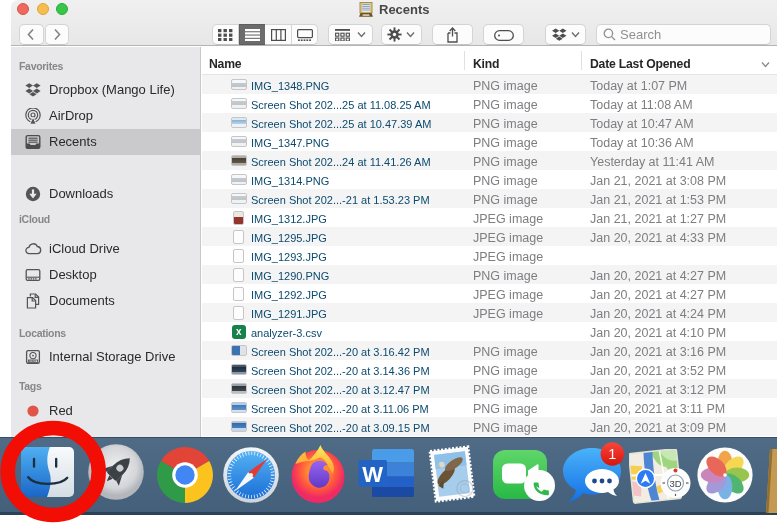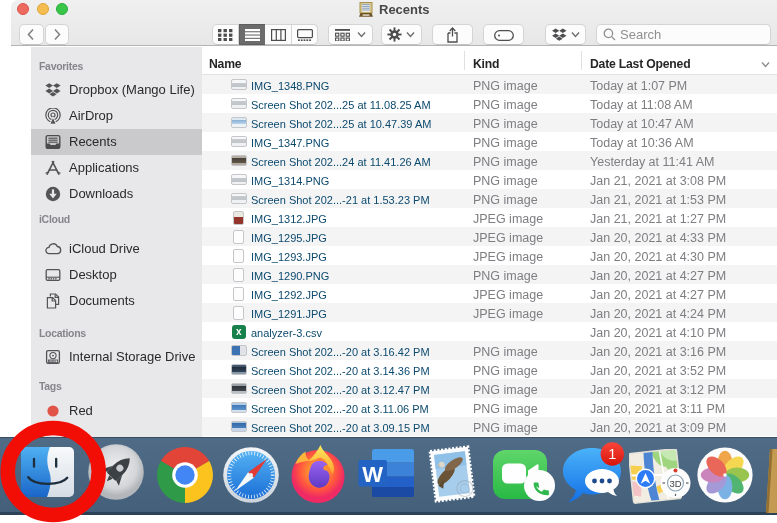--- a/index.html
+++ b/index.html
@@ -15,21 +15,21 @@
   #tl-y { left:36.5px; background:#f5bd4f; border:0.5px solid #dfa53c; }
   #tl-g { left:56px; background:#38c649; border:0.5px solid #2aab39; }
   #wtitle { left:379px; top:2px; font-size:13px; font-weight:700; color:#484848;
     line-height:15px; }
   .tbtn { top:24px; height:21px; background:#fcfcfc; border:1px solid #d4d4d4;
     border-bottom-color:#c3c3c3; border-radius:5px; }
   .seg { top:24px; height:21px; background:#fcfcfc; border:1px solid #d4d4d4;
     border-bottom-color:#c3c3c3; }
   
   #sidebar { left:11px; top:47px; width:190px; height:390px;
-    background:#e8e8ea; border-right:1px solid #c8c8ca;margin-left:20px; }
+    background:#e8e8ea; border-right:1px solid #c8c8ca; }
   .slabel { position:absolute; left:8px; font-size:10.5px; font-weight:700; letter-spacing:-0.3px; color:#86868b; }
   .srow { position:absolute; left:0; width:100%; height:26px; line-height:26px;
     font-size:13px; color:#2a2a2c; }
   .srow .txt { position:absolute; left:38px; top:0; white-space:nowrap; }
   .srow svg { position:absolute; left:14px; top:5px; }
   #recents-row { background:#cacacc; }
   
   #list { left:202px; top:47px; width:575px; height:474px; background:#fff; }
   .hdr { position:absolute; top:10px; height:14px; line-height:14px; font-size:12.2px;
     font-weight:700; letter-spacing:-0.2px; color:#262626; }
@@ -229,31 +229,20 @@
       <rect x="1.2" y="1.6" width="13.6" height="12.8" rx="1.6" fill="none" stroke="#4c4c4f" stroke-width="1.4"></rect>
       <g stroke="#4c4c4f" stroke-width="1.1">
         <line x1="3.4" y1="4.2" x2="12.6" y2="4.2"></line>
         <line x1="3.4" y1="6.2" x2="12.6" y2="6.2"></line>
         <line x1="3.4" y1="8.2" x2="12.6" y2="8.2"></line>
       </g>
       <path d="M1.2,9.4 L4.6,9.4 L5.6,11 L10.4,11 L11.4,9.4 L14.8,9.4 L14.8,12.8 A1.6,1.6 0 0 1 13.2,14.4 L2.8,14.4 A1.6,1.6 0 0 1 1.2,12.8 Z" fill="#4c4c4f"></path>
     </svg>
     <span class="txt">Recents</span>
   </div>
-  <div class="srow" style="top:108px">
-    <svg width="16" height="16" viewBox="0 0 16 16">
-      <g stroke="#545457" stroke-width="1.6" stroke-linecap="round" fill="none">
-        <path d="M8.6,1.6 L2.2,14.2"></path>
-        <path d="M7.4,1.6 L13.8,14.2"></path>
-        <path d="M4.4,10 L11.6,10"></path>
-      </g>
-      <path d="M1,13 L3.6,12 M15,13 L12.4,12" stroke="#545457" stroke-width="1.3" stroke-linecap="round"></path>
-    </svg>
-    <span class="txt">Applications</span>
-  </div>
   <div class="srow" style="top:134px">
     <svg width="16" height="16" viewBox="0 0 16 16">
       <circle cx="8" cy="8" r="7.2" fill="#545457"></circle>
       <rect x="6.9" y="3.4" width="2.2" height="5" fill="#e8e8ea"></rect>
       <path d="M8,12.4 L4.3,7.7 L11.7,7.7 Z" fill="#e8e8ea"></path>
     </svg>
     <span class="txt">Downloads</span>
   </div>
   <div class="slabel" style="top:166px">iCloud</div>
   <div class="srow" style="top:189px">
@@ -370,21 +359,20 @@
   <div class="row g" style="top:180px">
       <div class="ic icp jpgblank"></div>
       <span class="nm">IMG_1295.JPG</span>
       <span class="kd">JPEG image</span>
       <span class="dt">Jan 20, 2021 at 4:33 PM</span>
     </div>
   <div class="row" style="top:199px">
       <div class="ic icp jpgblank"></div>
       <span class="nm">IMG_1293.JPG</span>
       <span class="kd">JPEG image</span>
-      <span class="dt">Jan 20, 2021 at 4:30 PM</span>
     </div>
   <div class="row g" style="top:218px">
       <div class="ic icp jpgblank"></div>
       <span class="nm">IMG_1290.PNG</span>
       <span class="kd">PNG image</span>
       <span class="dt">Jan 20, 2021 at 4:27 PM</span>
     </div>
   <div class="row" style="top:237px">
       <div class="ic icp jpgblank"></div>
       <span class="nm">IMG_1292.JPG</span>

